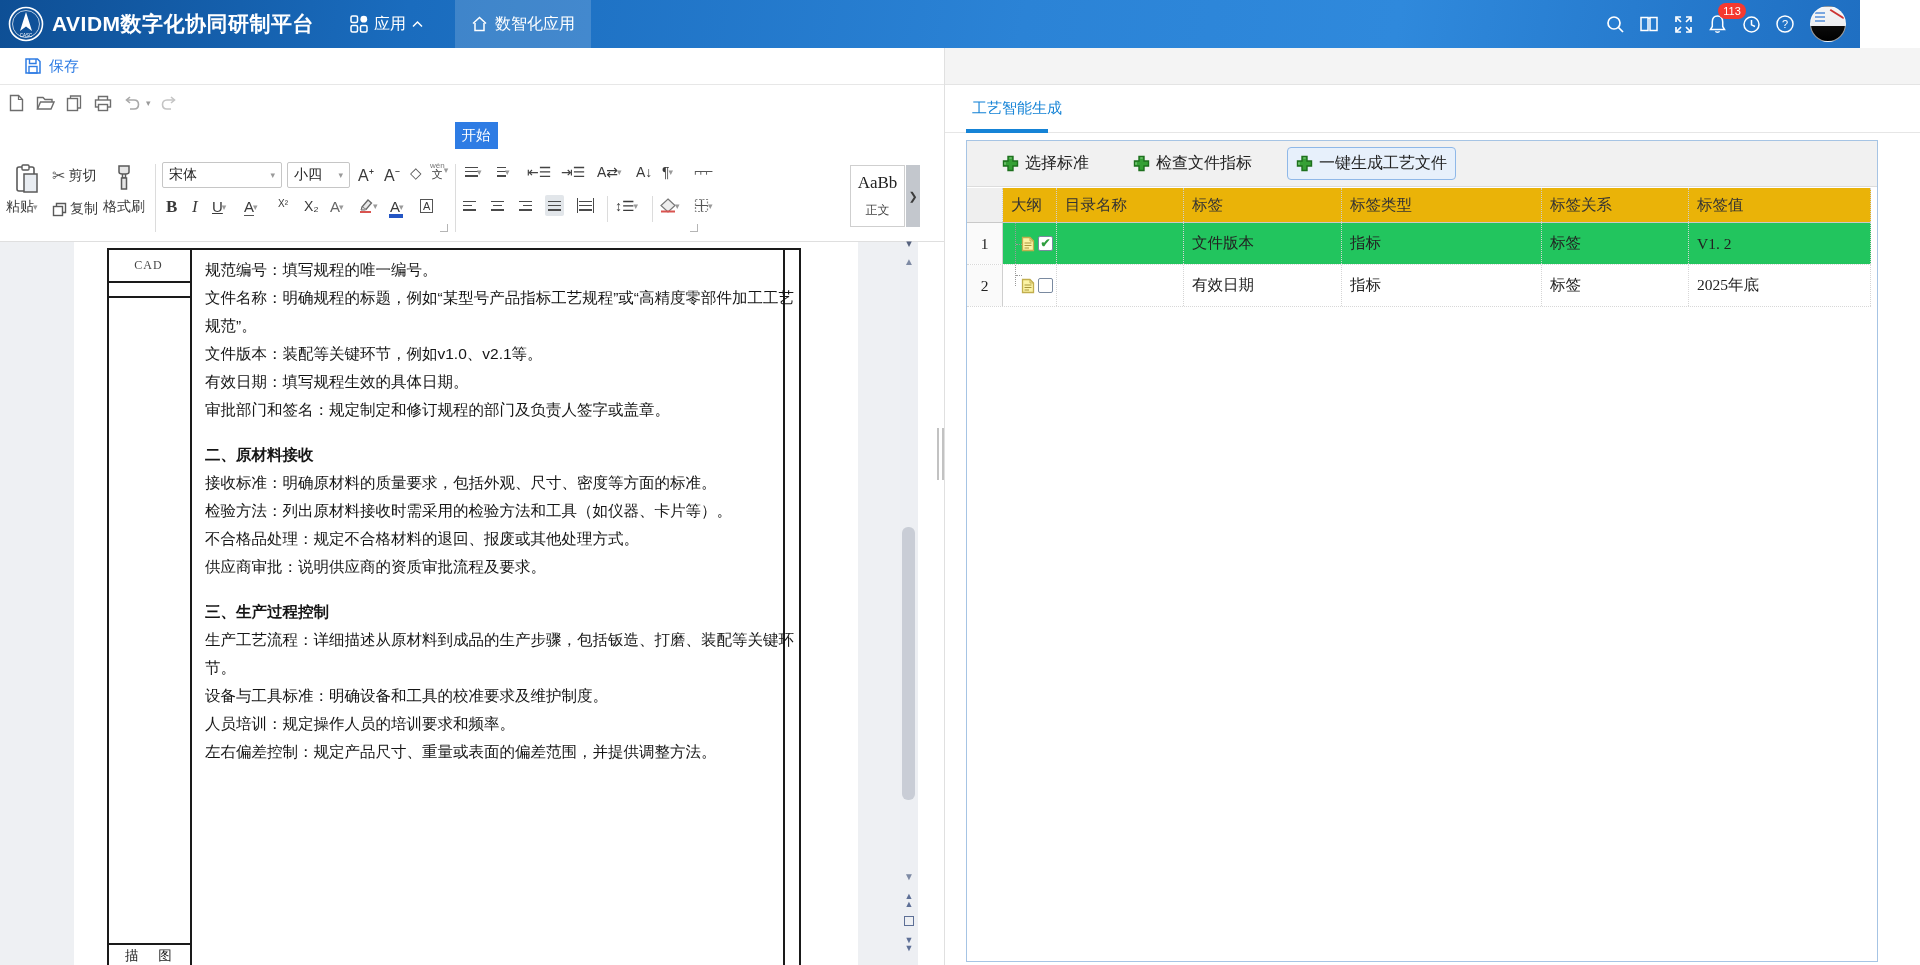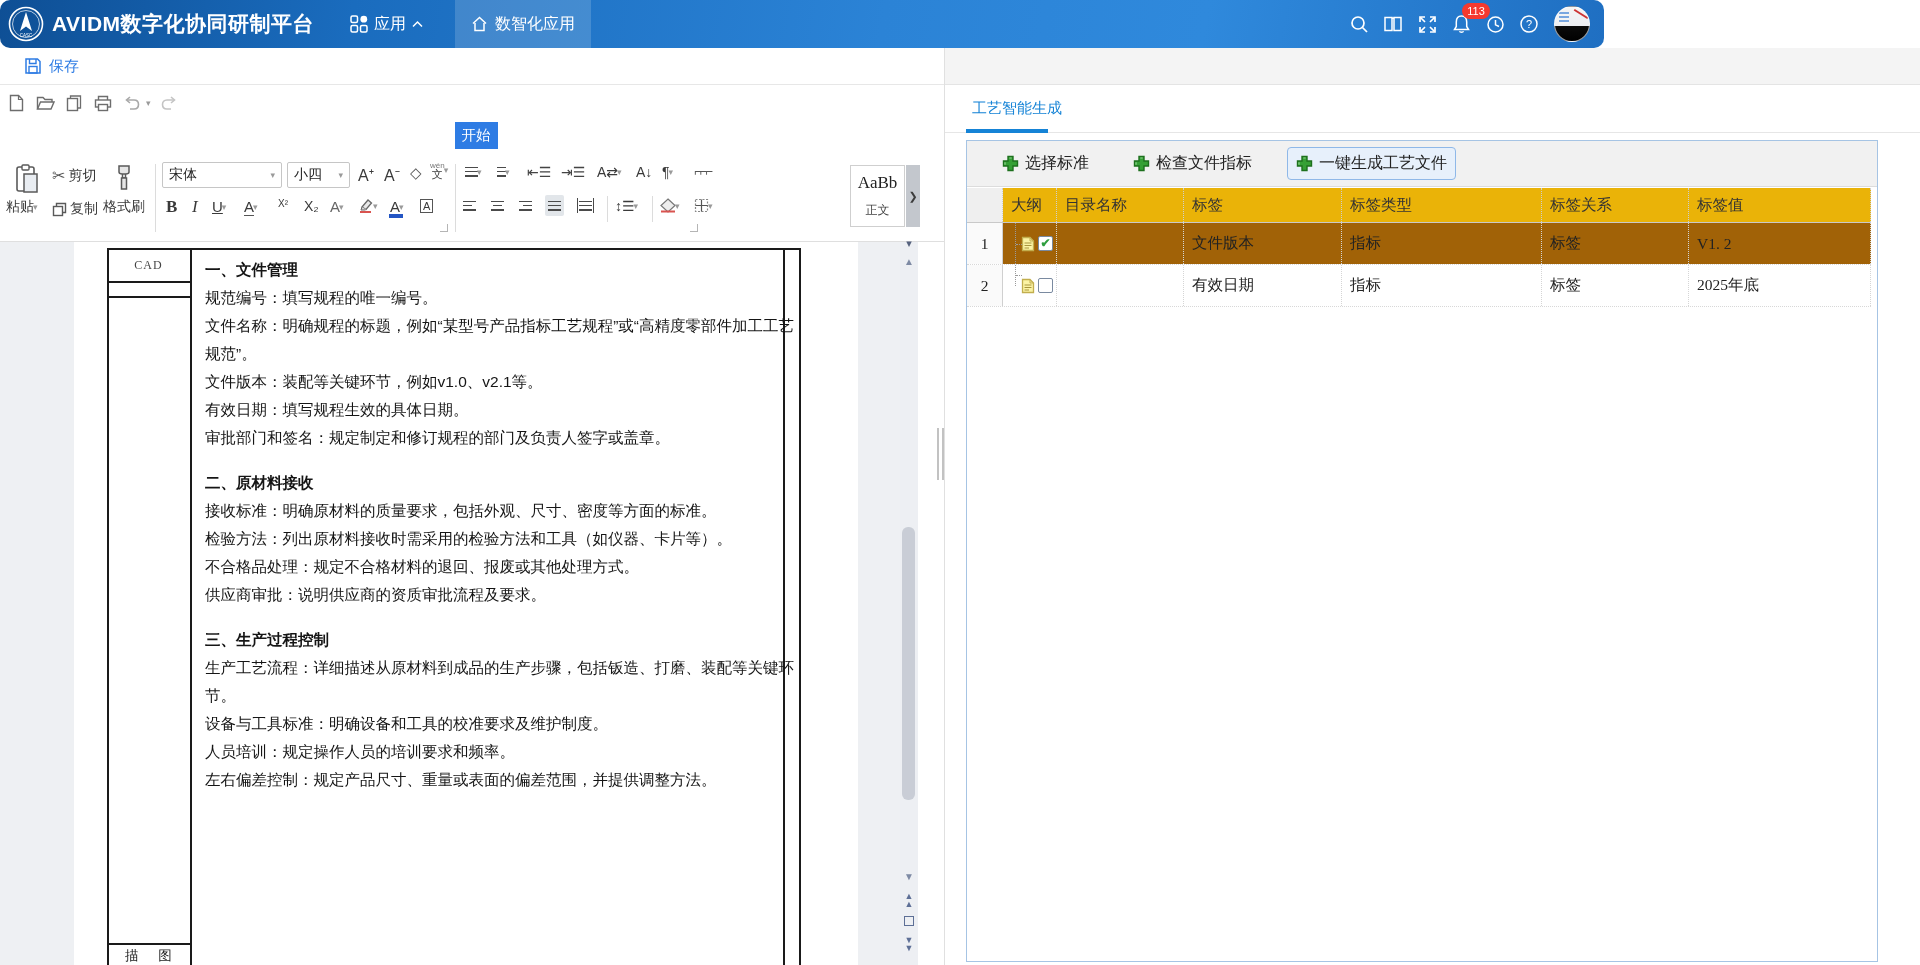--- a/index.html
+++ b/index.html
@@ -1,22 +1,22 @@
 <!DOCTYPE html>
 <html><head>
 <meta charset="utf-8">
 <style>
   * { margin:0; padding:0; box-sizing:border-box; }
   html,body { width:1920px; height:965px; overflow:hidden; background:#fff;
     font-family:"Liberation Sans", sans-serif; }
 
   
-  .topbar { position:absolute; left:0; top:0; width:1604px; height:48px;
+  .topbar { position:absolute; left:0; top:0; width:1860px; height:48px;
     background:linear-gradient(100deg,#0e4f95 0%,#1a6cbe 22%,#2b83d6 55%,#2f89dc 75%,#1f6fc2 100%); 
-    color:#fff; display:flex; align-items:center;border-radius:10px; }
+    color:#fff; display:flex; align-items:center; }
   .logo { position:absolute; left:8px; top:6px; width:36px; height:36px; }
   .app-title { position:absolute; left:52px; top:10px; font-size:21px; font-weight:bold; letter-spacing:.5px; }
   .apps-menu { position:absolute; left:350px; top:0; height:48px; display:flex; align-items:center; gap:6px; font-size:16px; cursor:pointer; }
   .app-tab { position:absolute; left:455px; top:0; height:48px; padding:0 16px; display:flex; align-items:center; gap:7px;
     background:rgba(255,255,255,.16); font-size:16px; cursor:pointer; }
   .tb-icons { position:absolute; right:0; top:0; height:48px; display:flex; align-items:center; }
   .tb-ic { width:34px; height:48px; display:flex; align-items:center; justify-content:center; position:relative; cursor:pointer; }
   .badge { position:absolute; left:18px; top:3px; min-width:28px; height:16px; border-radius:8px; background:#f5392f;
     color:#fff; font-size:11px; line-height:16px; text-align:center; padding:0 4px; }
   .avatar { width:36px; height:36px; border-radius:50%; margin:0 14px 0 8px; overflow:hidden; border:1px solid rgba(255,255,255,.6);
@@ -95,21 +95,21 @@
   .gp-toolbar { position:absolute; left:0; top:0; width:910px; height:46px; background:#f1f1f1; border-bottom:1px solid #dcdcdc;
     display:flex; align-items:center; gap:26px; padding-left:26px; font-family:"Liberation Serif",serif; font-size:16px; color:#222; }
   .gp-btn { display:flex; align-items:center; gap:6px; cursor:pointer; padding:5px 8px; border:1px solid transparent; }
   .gp-btn.btn-active { background:#e7f0fb; border:1px solid #8fb8e8; border-radius:4px; }
 
   .gtable { position:absolute; left:0; top:47px; width:904px; font-family:"Liberation Serif",serif; font-size:15.5px; color:#222; }
   .g-header { display:flex; height:35px; align-items:stretch; border-bottom:1px solid #c9c9c9; background:#eab308; }
   .g-header .hc { display:flex; align-items:center; padding-left:8px; border-right:1px dotted #cfcfcf; color:#333; }
   .g-row { display:flex; height:42px; align-items:stretch; border-bottom:1px dotted #d8d8d8; background:#fff; }
   .g-row .c { display:flex; align-items:center; padding-left:8px; border-right:1px dotted #d5d5d5; }
-  .g-row.row-hl .c { background:#a16207; }
+  .g-row.row-hl .c { background:#22c55e; }
   .c-num { width:36px !important; justify-content:center; padding-left:0 !important; background:#fafafa !important; border-right:1px solid #d0d0d0 !important; }
   .w-num{width:36px; justify-content:center; padding-left:0 !important; background:#efefef;}
   .w-tree{width:54px;} .w-dir{width:127px;} .w-tag{width:158px;} .w-type{width:200px;} .w-rel{width:147px;} .w-val{flex:1;}
 
   .treewrap { display:flex; align-items:center; gap:3px; position:relative; padding-left:10px; height:100%; }
   .branch { position:absolute; left:4px; top:0; width:7px; height:100%; border-left:1px dotted #9a9a9a; }
   .branch::after { content:""; position:absolute; left:0; top:50%; width:6px; height:1px; border-top:1px dotted #9a9a9a; }
   .is-last .branch { height:50%; }
   .cbx { width:15px; height:15px; border:1.5px solid #7a8aa0; border-radius:2px; background:#fff; display:flex; align-items:center; justify-content:center;
     font-size:12px; color:#2f9e3f; font-weight:bold; cursor:pointer; font-family:"Liberation Sans",sans-serif; }
@@ -458,21 +458,20 @@
       <div class="fline" style="left:709px; top:6px; width:1.5px; height:717px;"></div>
       <div class="fline" style="left:725px; top:6px; width:2px; height:717px;"></div>
       <div class="fline" style="left:33px; top:39px; width:84px; height:1.5px;"></div>
       <div class="fline" style="left:33px; top:54px; width:84px; height:1.5px;"></div>
       <div class="fline" style="left:33px; top:701px; width:84px; height:2px;"></div>
       <div class="cad-label">CAD</div>
       <div class="miao-label">描 图</div>
 
       <div class="doc-text">
 
-          <div class="doc-block doc-heading is-first">一、文件管理</div>
 
           <div class="doc-block">规范编号：填写规程的唯一编号。</div>
 
           <div class="doc-block">文件名称：明确规程的标题，例如“某型号产品指标工艺规程”或“高精度零部件加工工艺规范”。</div>
 
           <div class="doc-block">文件版本：装配等关键环节，例如v1.0、v2.1等。</div>
 
           <div class="doc-block">有效日期：填写规程生效的具体日期。</div>
 
           <div class="doc-block">审批部门和签名：规定制定和修订规程的部门及负责人签字或盖章。</div>

